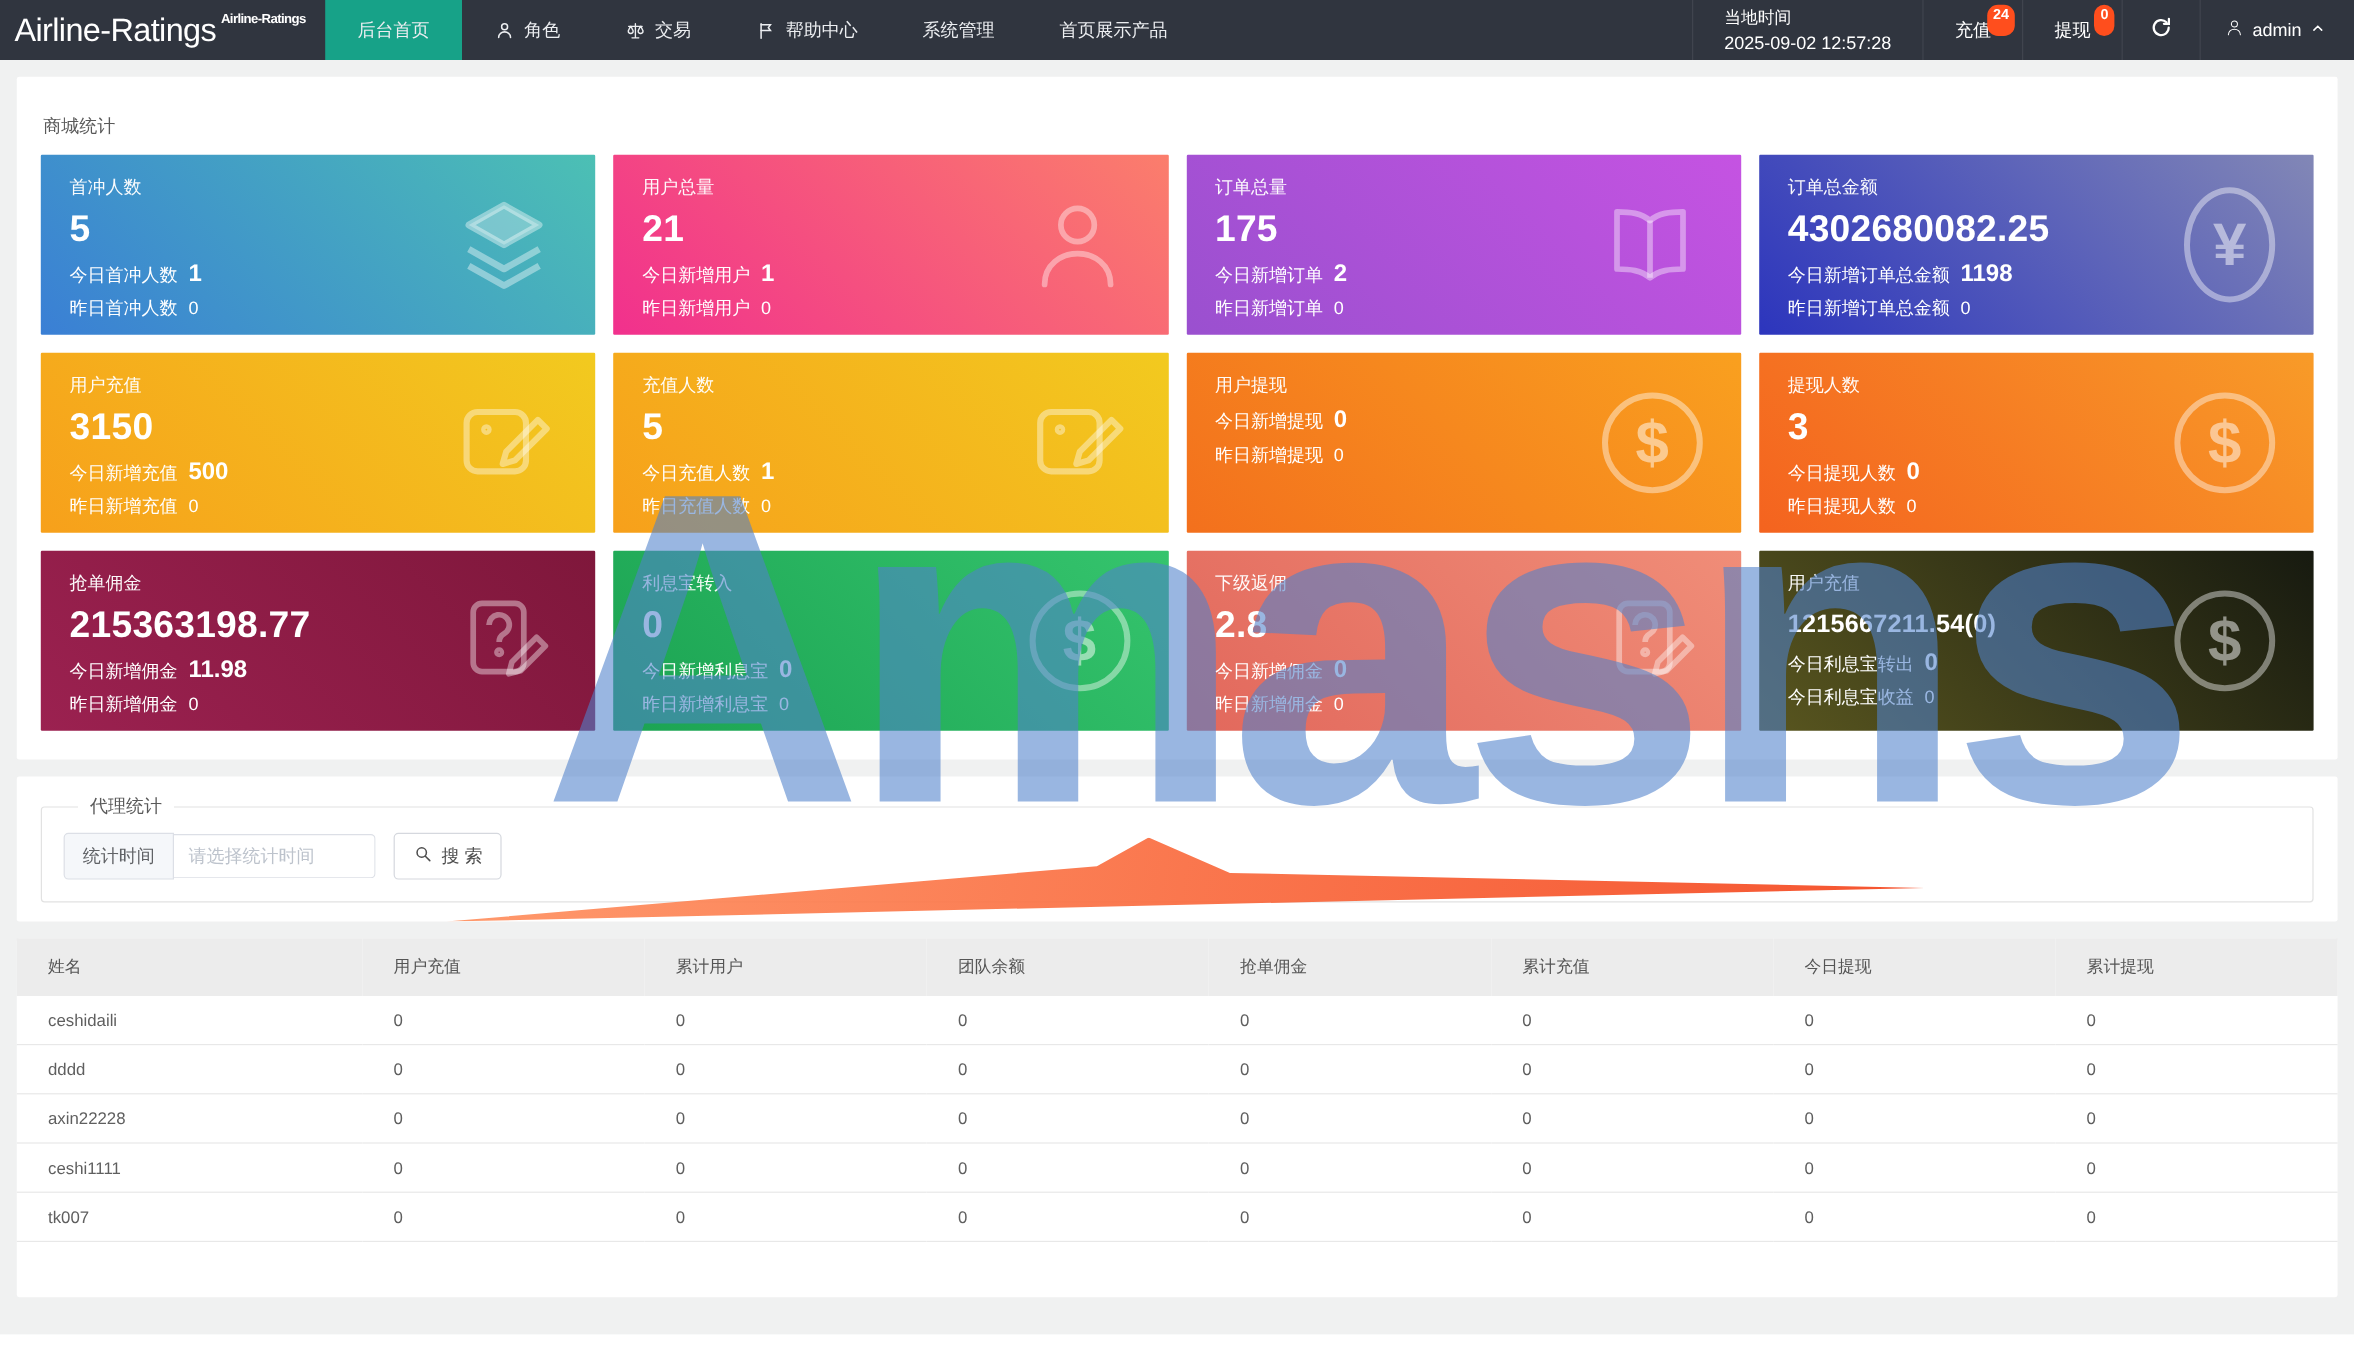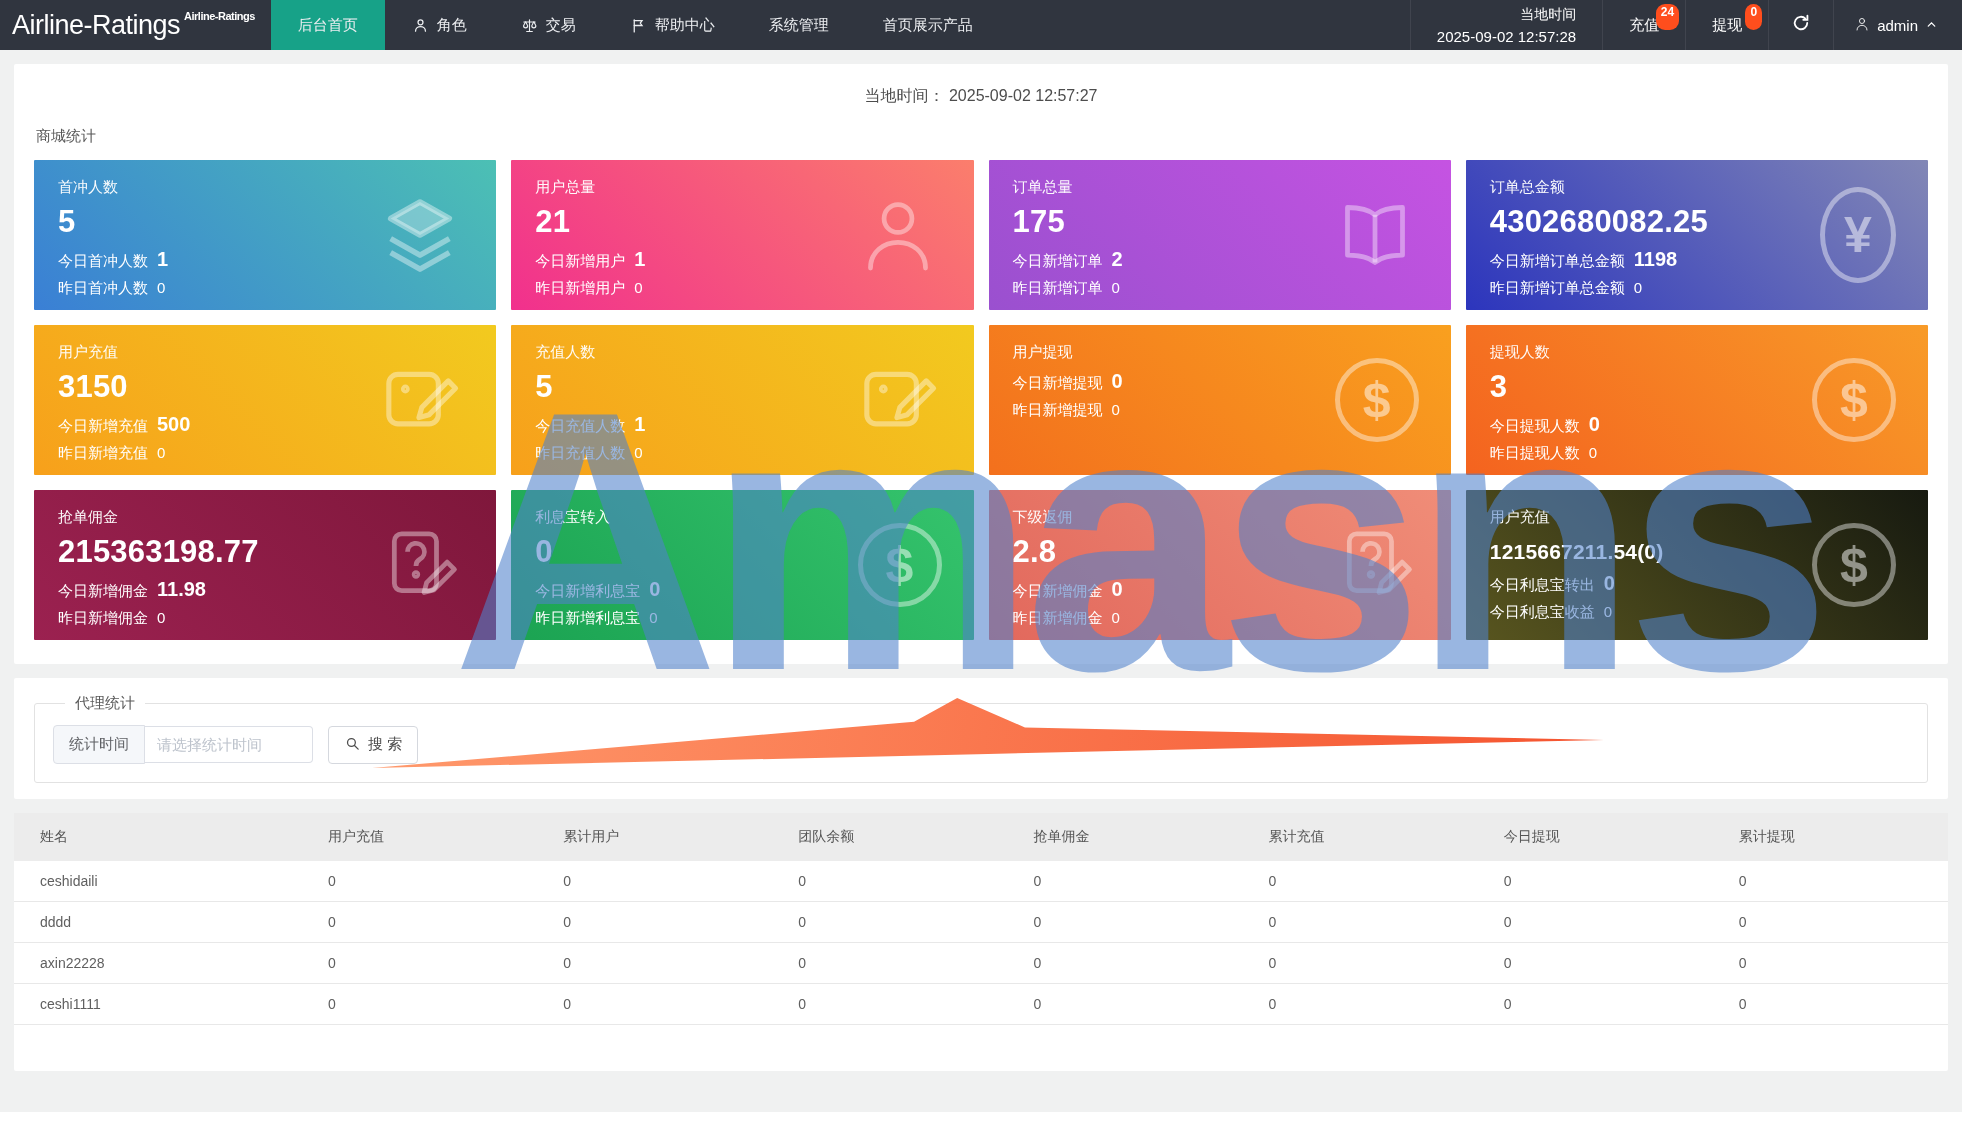--- a/index.html
+++ b/index.html
@@ -12,21 +12,21 @@
   
   .navbar { height:50px; background:#30353f; display:flex; align-items:stretch; color:#fff; position:relative; z-index:10;}
   .brand { display:flex; align-items:center; padding:0 16px 0 12px; font-size:27px; color:#fff; letter-spacing:-0.5px; cursor:pointer;}
   .brand sup { font-size:11px; margin-left:4px; transform:translateY(-9px); font-weight:bold;}
   .menu { display:flex; align-items:stretch; }
   .menu-item { display:flex; align-items:center; gap:8px; padding:0 27px; font-size:15px; color:#eceef1; cursor:pointer; }
   .menu-item.active { background:#17a288; }
   .mi-icon { display:flex; }
   .mi-icon svg { width:17px; height:17px; display:block; }
   .nav-right { margin-left:auto; display:flex; align-items:stretch; }
-  .nav-time { display:flex; flex-direction:column; justify-content:center; align-items:flex-end; padding:0 26px; border-left:1px solid rgba(255,255,255,.08); gap:4px;margin-left:48px;}
+  .nav-time { display:flex; flex-direction:column; justify-content:center; align-items:flex-start; padding:0 26px; border-left:1px solid rgba(255,255,255,.08); gap:4px;margin-left:48px;}
   .nav-time .t1 { font-size:14px; }
   .nav-time .t2 { font-size:15px; }
   .nav-chip { position:relative; display:flex; align-items:center; padding:0 26px; border-left:1px solid rgba(255,255,255,.08); font-size:15px; cursor:pointer;}
   .badge { position:absolute; top:4px; right:6px; background:#ff4e1d; color:#fff; font-size:12px; min-width:12px; height:26px; line-height:17px; border-radius:9px; text-align:center; padding:0 5px; font-weight:bold;}
   .nav-refresh { display:flex; align-items:center; padding:0 22px; border-left:1px solid rgba(255,255,255,.08); cursor:pointer;}
   .nav-refresh svg { width:20px; height:20px; }
   .nav-user { display:flex; align-items:center; gap:7px; padding:0 24px 0 20px; border-left:1px solid rgba(255,255,255,.08); font-size:15px; cursor:pointer;}
   .nav-user svg { width:16px; height:16px; }
   .nav-user .chev svg { width:13px; height:13px; }
   
@@ -147,24 +147,20 @@
           </svg></span>
       <span>admin</span>
       <span class="chev"><svg viewBox="0 0 24 24" fill="none" stroke="currentColor" stroke-width="2.4" stroke-linecap="round">
             <path d="M6 15l6-6 6 6"></path>
           </svg></span>
     </div>
   </div>
 </nav>
 
 <div class="panel main">
-  <div class="center-time">
-    <span>当地时间：</span>
-    <span>2025-09-02 12:57:27</span>
-  </div>
   <div class="section-label">商城统计</div>
   <div class="cards" id="cards">
       <div class="card" style="background: linear-gradient(45deg, rgb(58, 127, 213), rgb(76, 192, 180));">
     <div class="card-title">首冲人数</div>
     <div class="card-value">5</div>
     <div class="card-line">
       <span class="l2">今日首冲人数</span>
       <span class="v2">1</span>
     </div>
     <div class="card-line">
@@ -435,20 +431,30 @@
         <tr>
           <td>ceshi1111</td>
           <td>0</td>
           <td>0</td>
           <td>0</td>
           <td>0</td>
           <td>0</td>
           <td>0</td>
           <td>0</td>
         </tr>
+        <tr>
+          <td>tk007</td>
+          <td>0</td>
+          <td>0</td>
+          <td>0</td>
+          <td>0</td>
+          <td>0</td>
+          <td>0</td>
+          <td>0</td>
+        </tr>
       </tbody>
   </table>
 </div>
 
 <div class="footer-strip"></div>
 
 <div class="watermark">
   <div class="wm-text">Amasns</div>
   <div class="wm-arrow"></div>
 </div>

